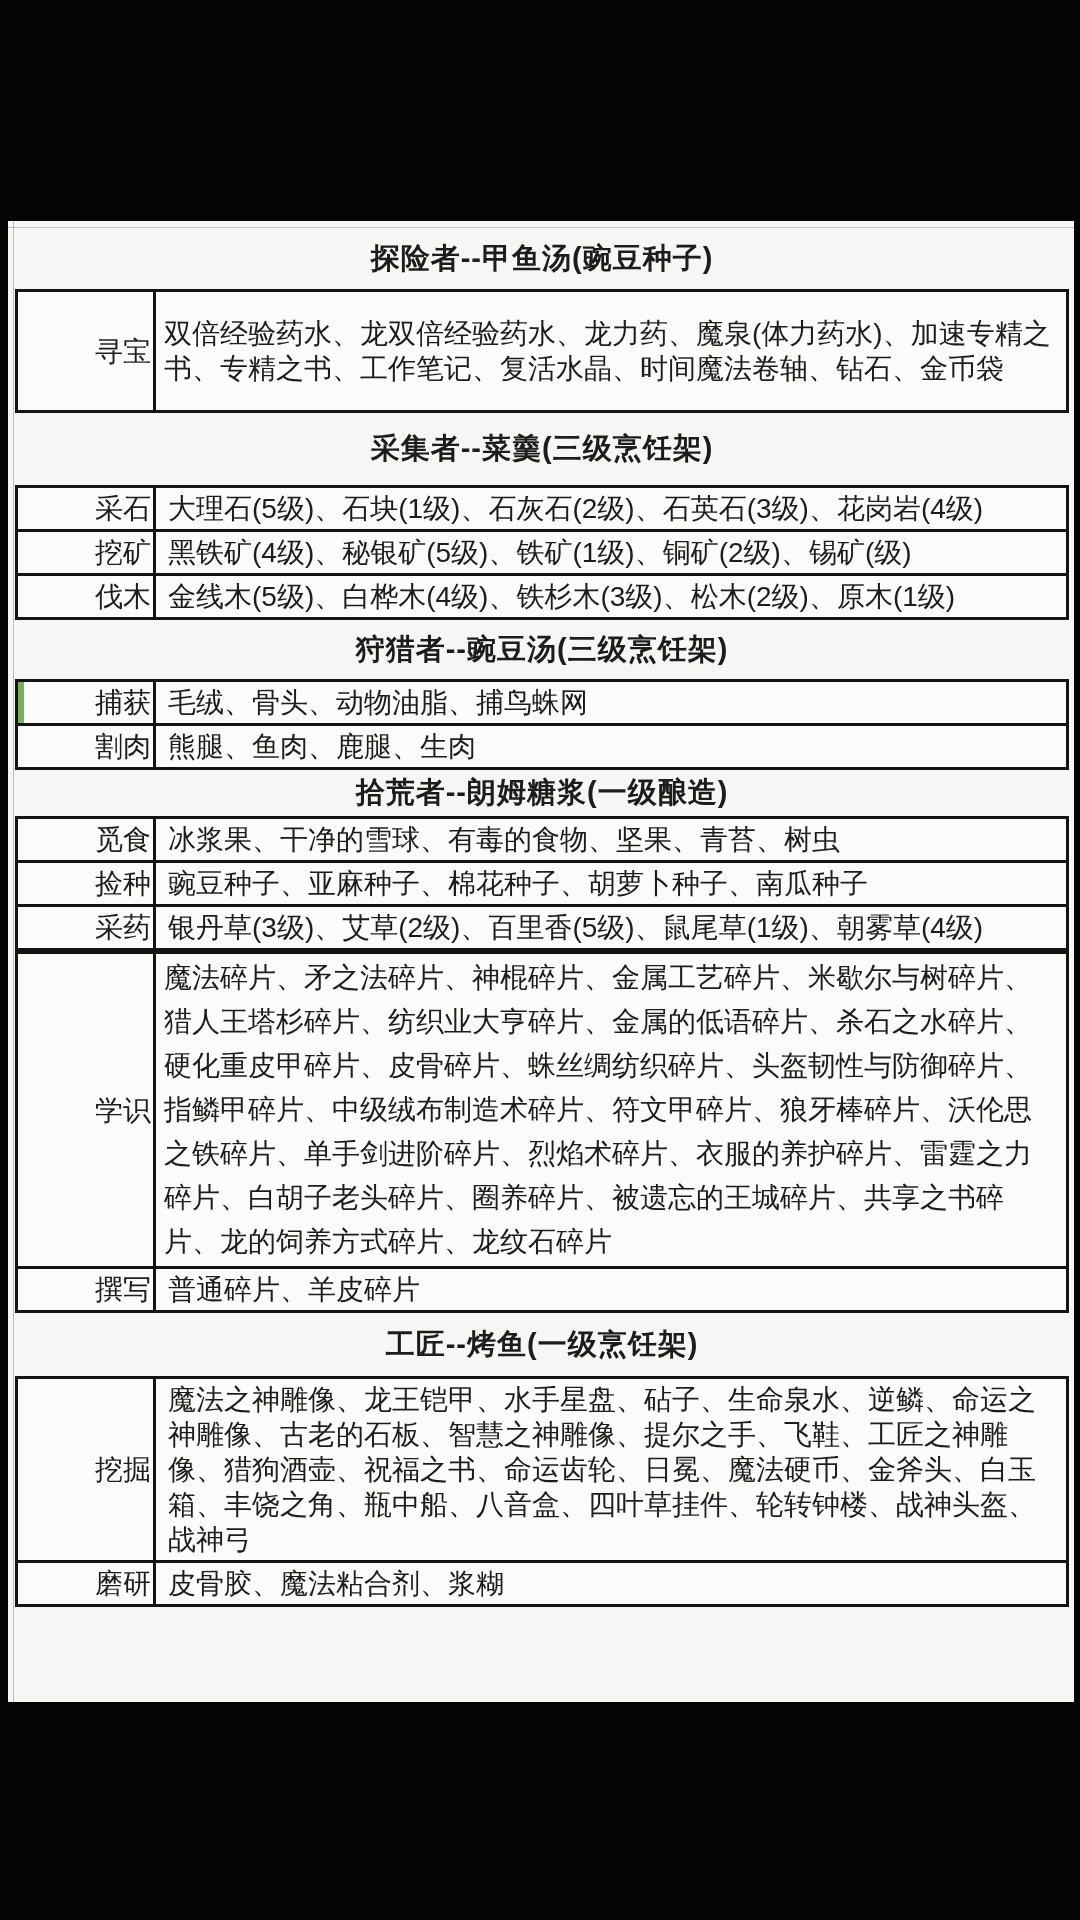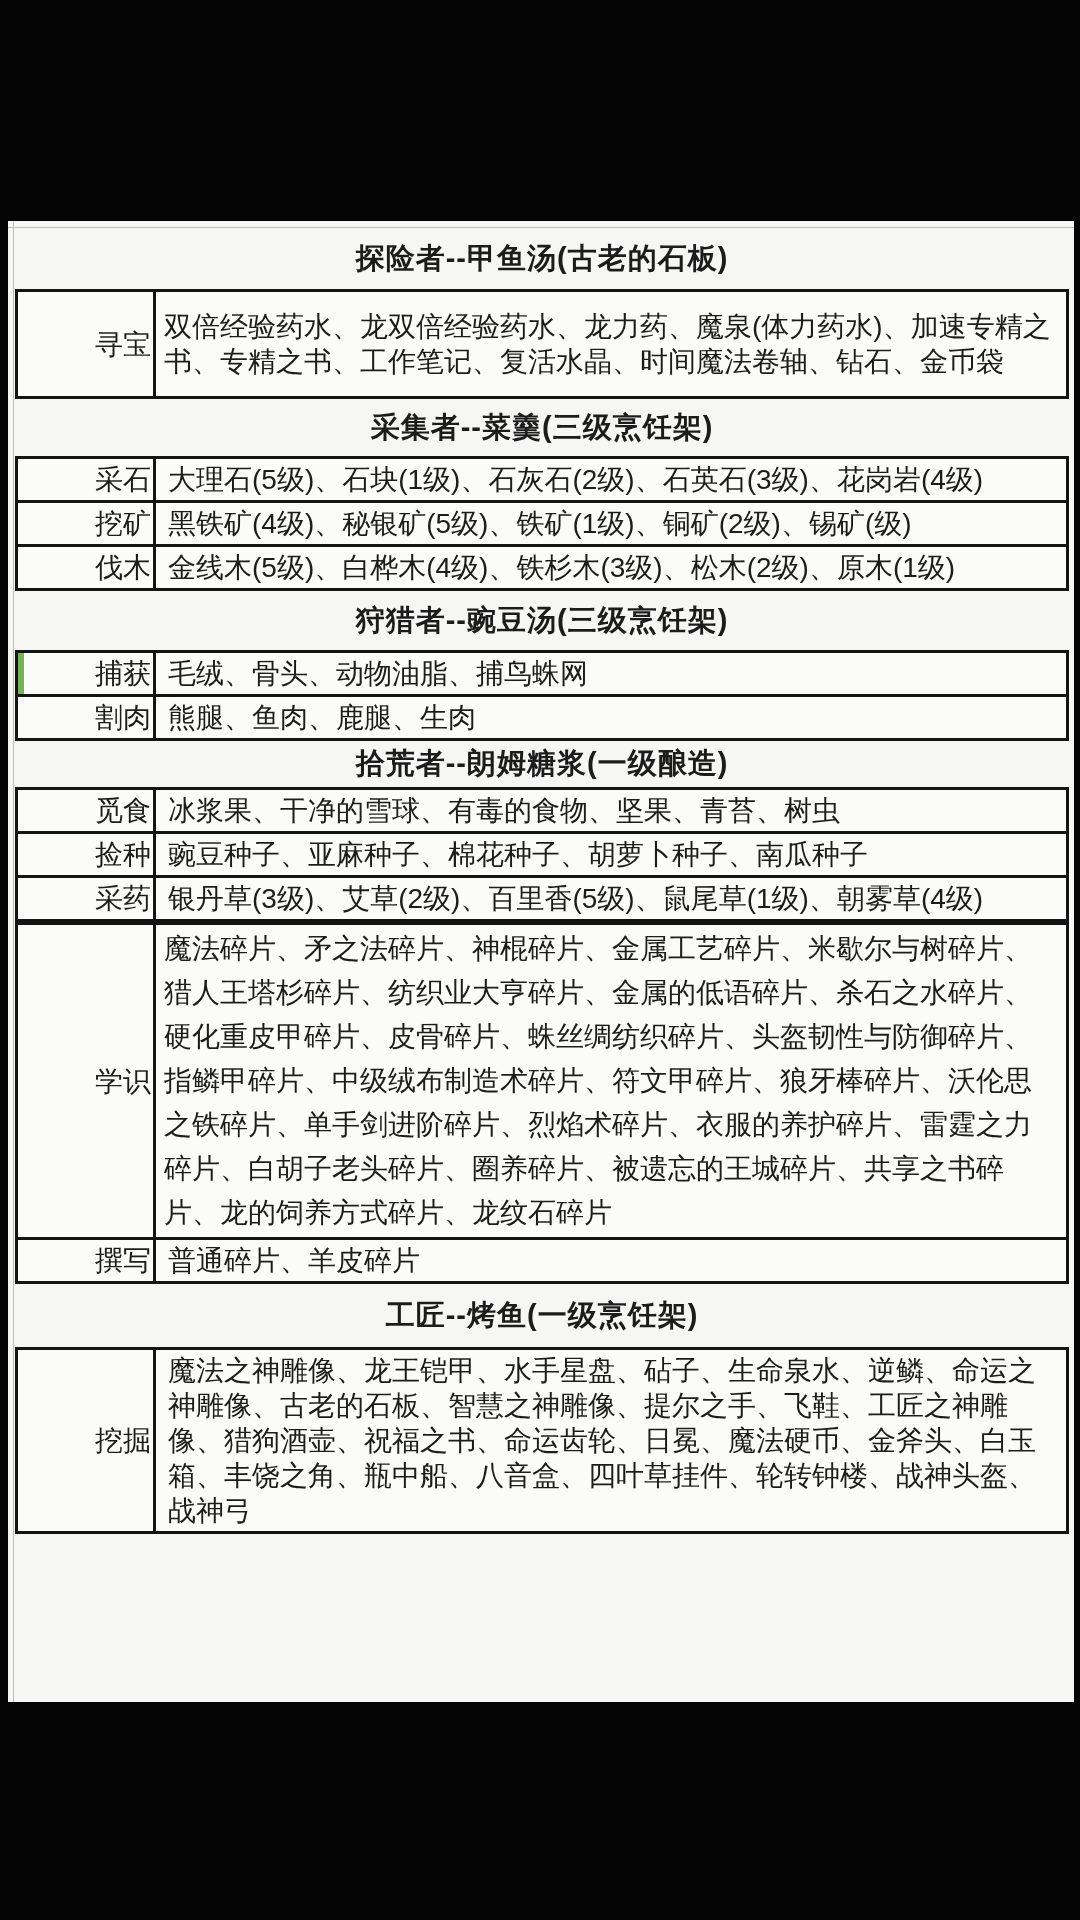--- a/index.html
+++ b/index.html
@@ -29,21 +29,21 @@
   }
   .table-wrap{
     position:absolute;left:7px;top:7px;width:1054px;
   }
   .section-header{
     width:100%;
     display:flex;align-items:center;justify-content:center;
     font-weight:700;font-size:29px;letter-spacing:1px;
     background:var(--sheet-bg,#f6f6f5);
   }
-  .sh-0{height:61px}.sh-1{height:57px}.sh-2{height:59px}
+  .sh-0{height:61px}.sh-1{height:72px}.sh-2{height:59px}
   .sh-3{height:46px}.sh-4{height:64px}.sh-5{height:63px}
   table.block{
     width:1054px;
     border-collapse:collapse;
     table-layout:fixed;
     background:var(--cell-bg,#fbfbfa);
   }
   table.block td{
     border:3px solid var(--border-color,#141414);
     font-size:28px;
@@ -52,40 +52,40 @@
   }
   td.lbl{
     width:131px;
     text-align:right;
     padding:3px 2px;
   }
   td.cnt{
     text-align:left;
     padding:3px 12px;
   }
-  tr.r-tall td.cnt{padding:17px 8px;}
+  tr.r-tall td.cnt{padding:24px 8px;}
   tr.r-xueshi td.cnt{line-height:44px;padding:2px 8px;}
   td.sel{
     box-shadow:inset 6px 0 0 var(--selection-color,#76b258);
     margin-top:36px;
   }
   .tail-gap{height:47px;}
 </style>
 </head>
 <body>
 
 <div class="screen">
   <div class="sheet">
     <div class="grid-col-line"></div>
     <div class="grid-top-line"></div>
 
     <div class="table-wrap">
 
       <div class="section-header sh-0">
-        <span>探险者--甲鱼汤(古老的石板)</span>
+        <span>探险者--甲鱼汤(豌豆种子)</span>
       </div>
       <table class="block">
         <tbody>
             <tr class="r-tall">
           <td class="lbl">寻宝</td>
           <td class="cnt">双倍经验药水、龙双倍经验药水、龙力药、魔泉(体力药水)、加速专精之书、专精之书、工作笔记、复活水晶、时间魔法卷轴、钻石、金币袋</td>
         </tr>
       </tbody>
         </table>
 
@@ -160,20 +160,24 @@
 
       <div class="section-header sh-5">
         <span>工匠--烤鱼(一级烹饪架)</span>
       </div>
       <table class="block">
         <tbody>
             <tr>
           <td class="lbl">挖掘</td>
           <td class="cnt">魔法之神雕像、龙王铠甲、水手星盘、砧子、生命泉水、逆鳞、命运之神雕像、古老的石板、智慧之神雕像、提尔之手、飞鞋、工匠之神雕像、猎狗酒壶、祝福之书、命运齿轮、日冕、魔法硬币、金斧头、白玉箱、丰饶之角、瓶中船、八音盒、四叶草挂件、轮转钟楼、战神头盔、战神弓</td>
         </tr>
+        <tr>
+          <td class="lbl">磨研</td>
+          <td class="cnt">皮骨胶、魔法粘合剂、浆糊</td>
+        </tr>
       </tbody>
         </table>
 
       <div class="tail-gap"></div>
 
     </div>
   </div>
 </div>
 
 </body></html>

